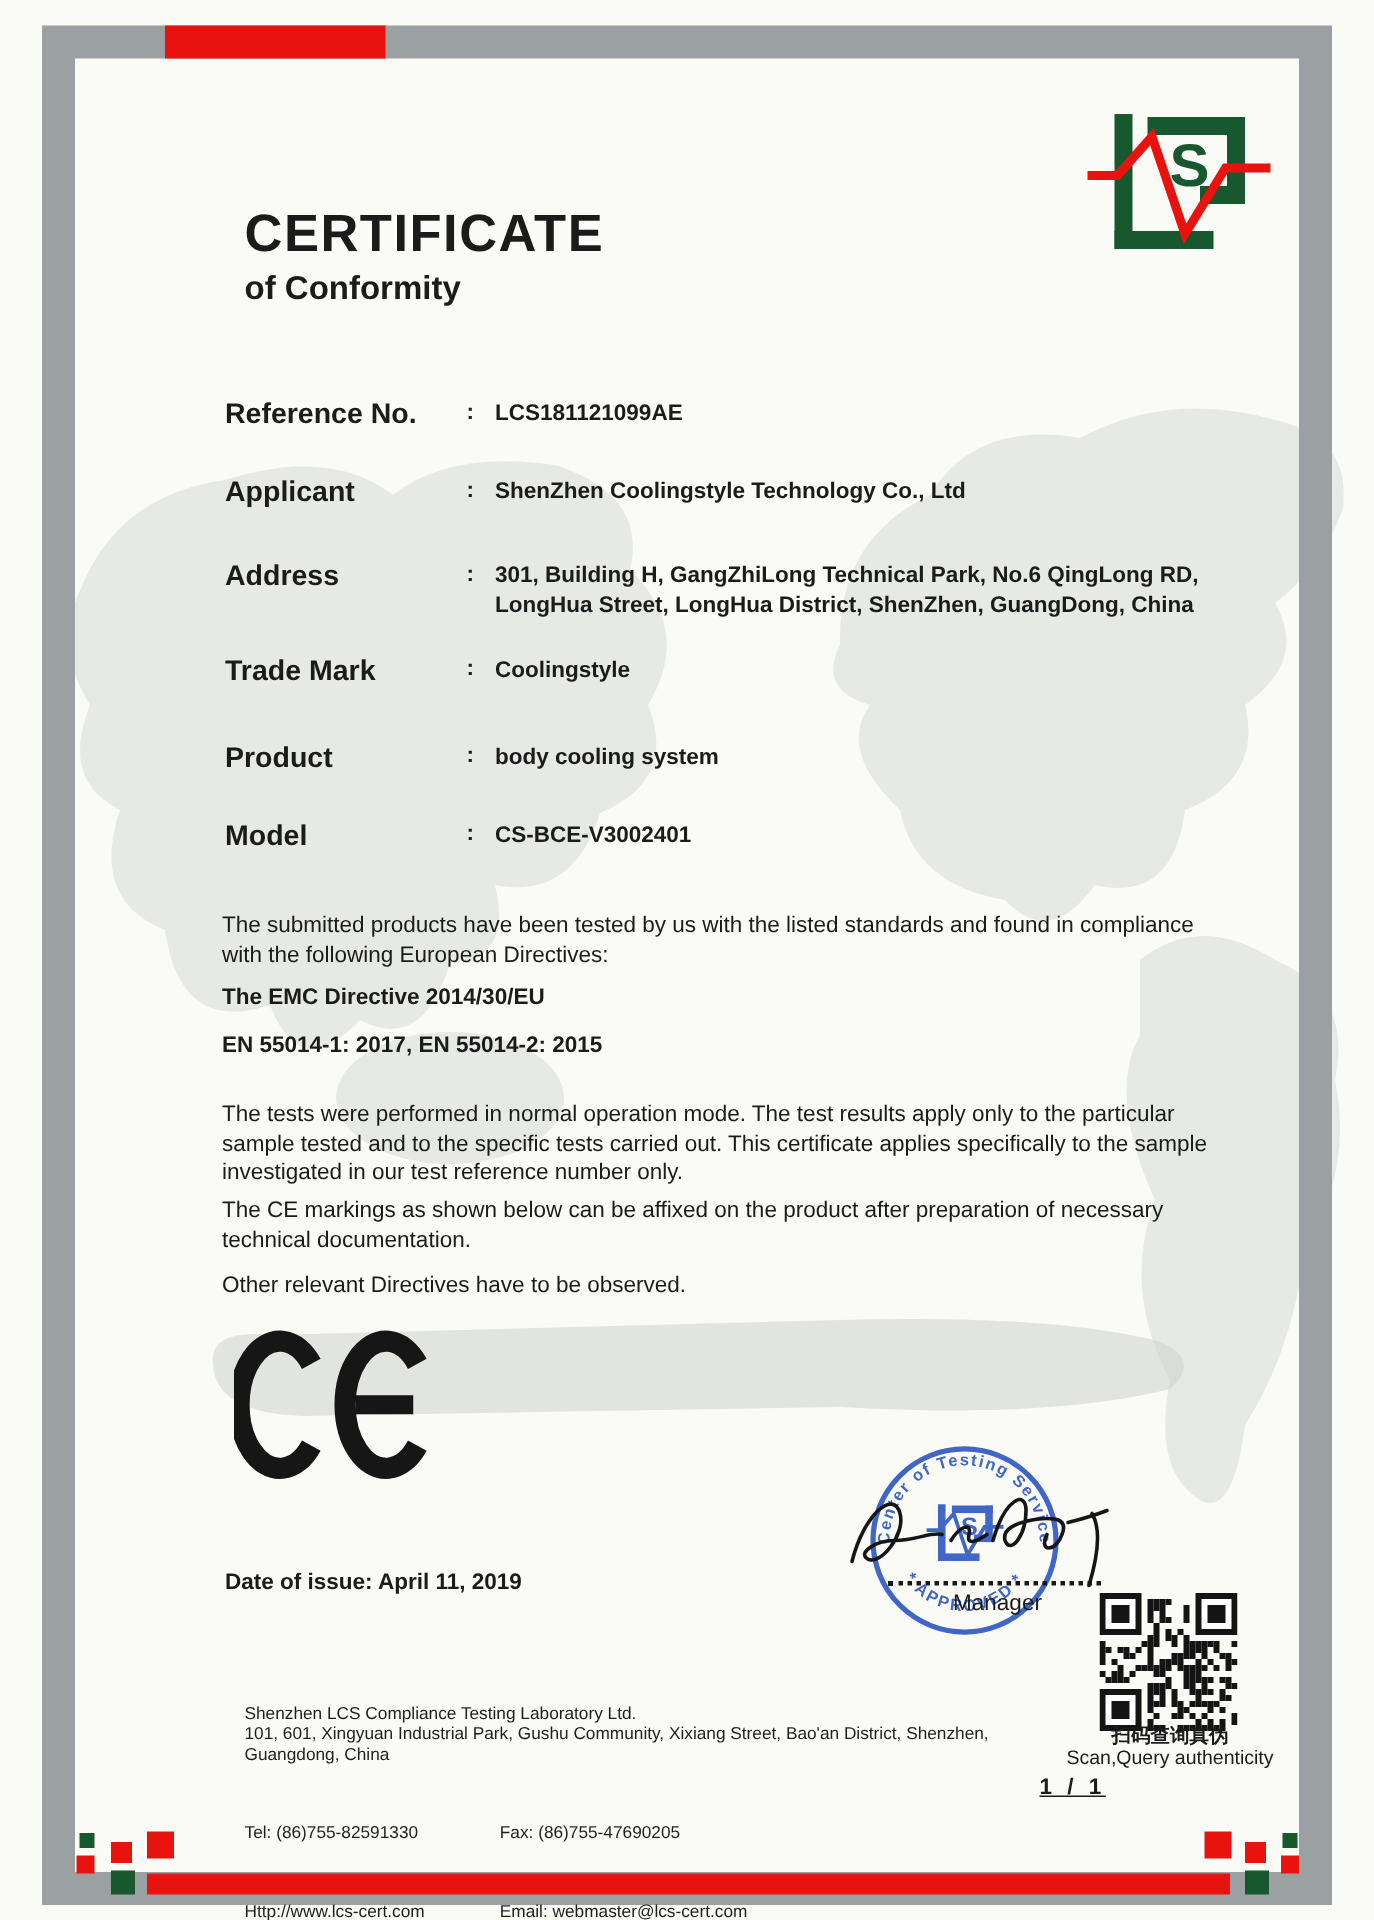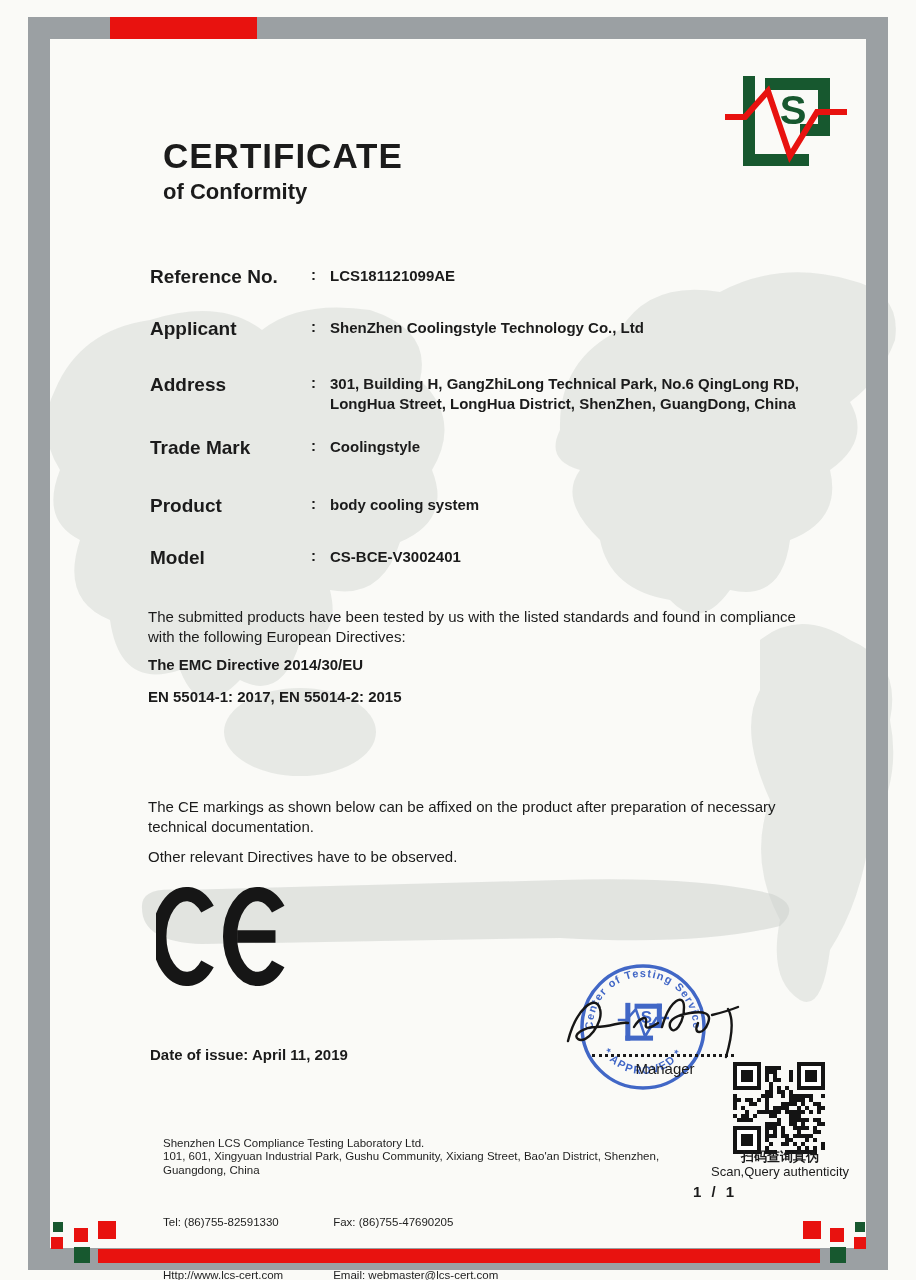--- a/index.html
+++ b/index.html
@@ -43,21 +43,21 @@
   .manager{left:600px;top:1060px;width:130px;text-align:center;font-size:15px;z-index:6;}
   .sig{left:560px;top:983px;z-index:7;}
   .sig path{fill:none;stroke:#161616;stroke-width:2.4;stroke-linecap:round;}
   
   .date{left:150px;top:1046px;font-size:15px;font-weight:bold;z-index:4;}
   
   .qr{left:733px;top:1062px;width:92px;height:92px;z-index:6;}
   .qrcap{left:688px;width:184px;text-align:center;z-index:6;}
   .zh{top:1148px;font-size:13px;font-weight:bold;}
   .en{top:1164px;font-size:13px;}
-  .pageno{left:693px;top:1183px;font-size:15px;font-weight:bold;letter-spacing:3px;z-index:6;}
+  .pageno{left:693px;top:1183px;font-size:15px;font-weight:bold;letter-spacing:3px;z-index:6;text-decoration:underline;}
   
   .footer{left:163px;top:1137px;width:560px;font-size:11.5px;line-height:13.4px;z-index:4;color:#1e1e1e;}
   .fcol{display:inline-block;width:167px;margin-top:39px;}
   
   .sq{z-index:6;}
   .sq.red{background:var(--brand-red,#e8120f);}
   .sq.green{background:var(--logo-green,#17582f);}
   .redbar{left:98px;top:1249px;width:722px;height:14px;background:var(--brand-red,#e8120f);z-index:5;}
 </style>
 </head>
@@ -120,20 +120,21 @@
   </div>
   <div class="abs frow" style="top:547px">
     <span class="abs flabel">Model</span>
     <span class="abs fcolon">:</span>
     <span class="abs fvalue">CS-BCE-V3002401</span>
   </div>
 
   <div class="abs para" style="top:607px">The submitted products have been tested by us with the listed standards and found in compliance with the following European Directives:</div>
   <div class="abs para bold" style="top:655px">The EMC Directive 2014/30/EU</div>
   <div class="abs para bold" style="top:687px">EN 55014-1: 2017, EN 55014-2: 2015</div>
+  <div class="abs para" style="top:733px">The tests were performed in normal operation mode. The test results apply only to the particular sample tested and to the specific tests carried out. This certificate applies specifically to the sample investigated in our test reference number only.</div>
   <div class="abs para" style="top:797px">The CE markings as shown below can be affixed on the product after preparation of necessary technical documentation.</div>
   <div class="abs para" style="top:847px">Other relevant Directives have to be observed.</div>
 
   <svg class="abs ce" role="img" width="140" height="101" viewBox="0 0 138 100" aria-label="CE">
     <path d="M50.7,23 A27,42 0 1 0 50.7,77" stroke-width="14"></path>
     <path d="M120.7,23 A27,42 0 1 0 120.7,77" stroke-width="14"></path>
     <path d="M80,50 L118,50" stroke-width="12.5"></path>
   </svg>
 
   <div class="abs date">Date of issue: April 11, 2019</div>

